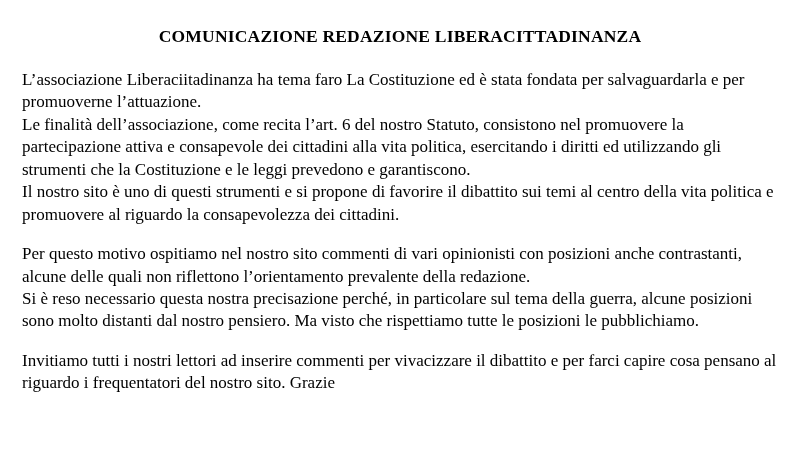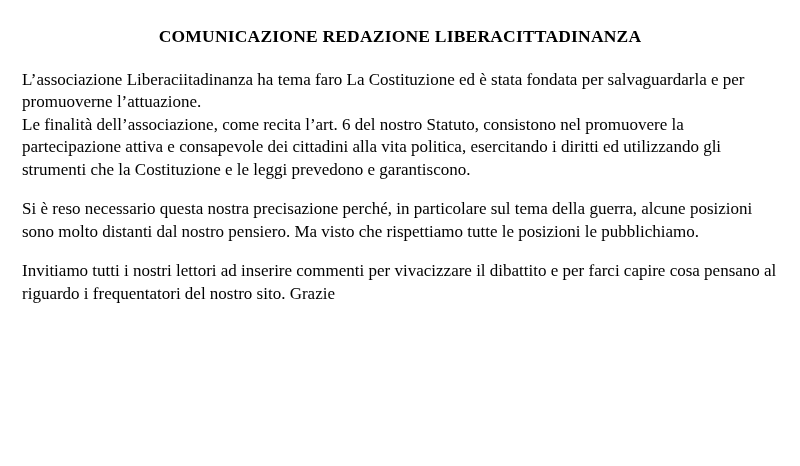--- a/index.html
+++ b/index.html
@@ -46,23 +46,25 @@
 <body>
 
 <div class="page">
 
   <h1 class="doc-title">COMUNICAZIONE REDAZIONE LIBERACITTADINANZA</h1>
 
   <p class="para">L’associazione Liberaciitadinanza ha tema faro La Costituzione ed è stata fondata per salvaguardarla e per promuoverne l’attuazione.</p>
 
   <p class="para">Le finalità dell’associazione, come recita l’art. 6 del nostro Statuto, consistono nel promuovere la partecipazione attiva e consapevole dei cittadini alla vita politica, esercitando i diritti ed utilizzando gli strumenti che la Costituzione e le leggi prevedono e garantiscono.</p>
 
+  <p class="para">Il nostro sito è uno di questi strumenti e si propone di favorire il dibattito sui temi al centro della  vita politica e promuovere al riguardo la consapevolezza dei cittadini.</p>
 
   <div class="gap"></div>
 
+  <p class="para">Per questo motivo ospitiamo nel nostro sito commenti di vari opinionisti con posizioni anche contrastanti, alcune delle quali  non riflettono l’orientamento prevalente della redazione.</p>
 
   <p class="para">Si è reso necessario questa nostra precisazione perché, in particolare sul tema della guerra, alcune posizioni sono  molto distanti dal nostro pensiero. Ma visto che rispettiamo tutte le posizioni le pubblichiamo.</p>
 
   <div class="gap"></div>
 
   <p class="para">Invitiamo tutti i nostri lettori ad inserire commenti per vivacizzare il dibattito e per farci capire cosa pensano al riguardo i frequentatori del nostro sito. Grazie</p>
 
 </div>
 
 </body></html>

